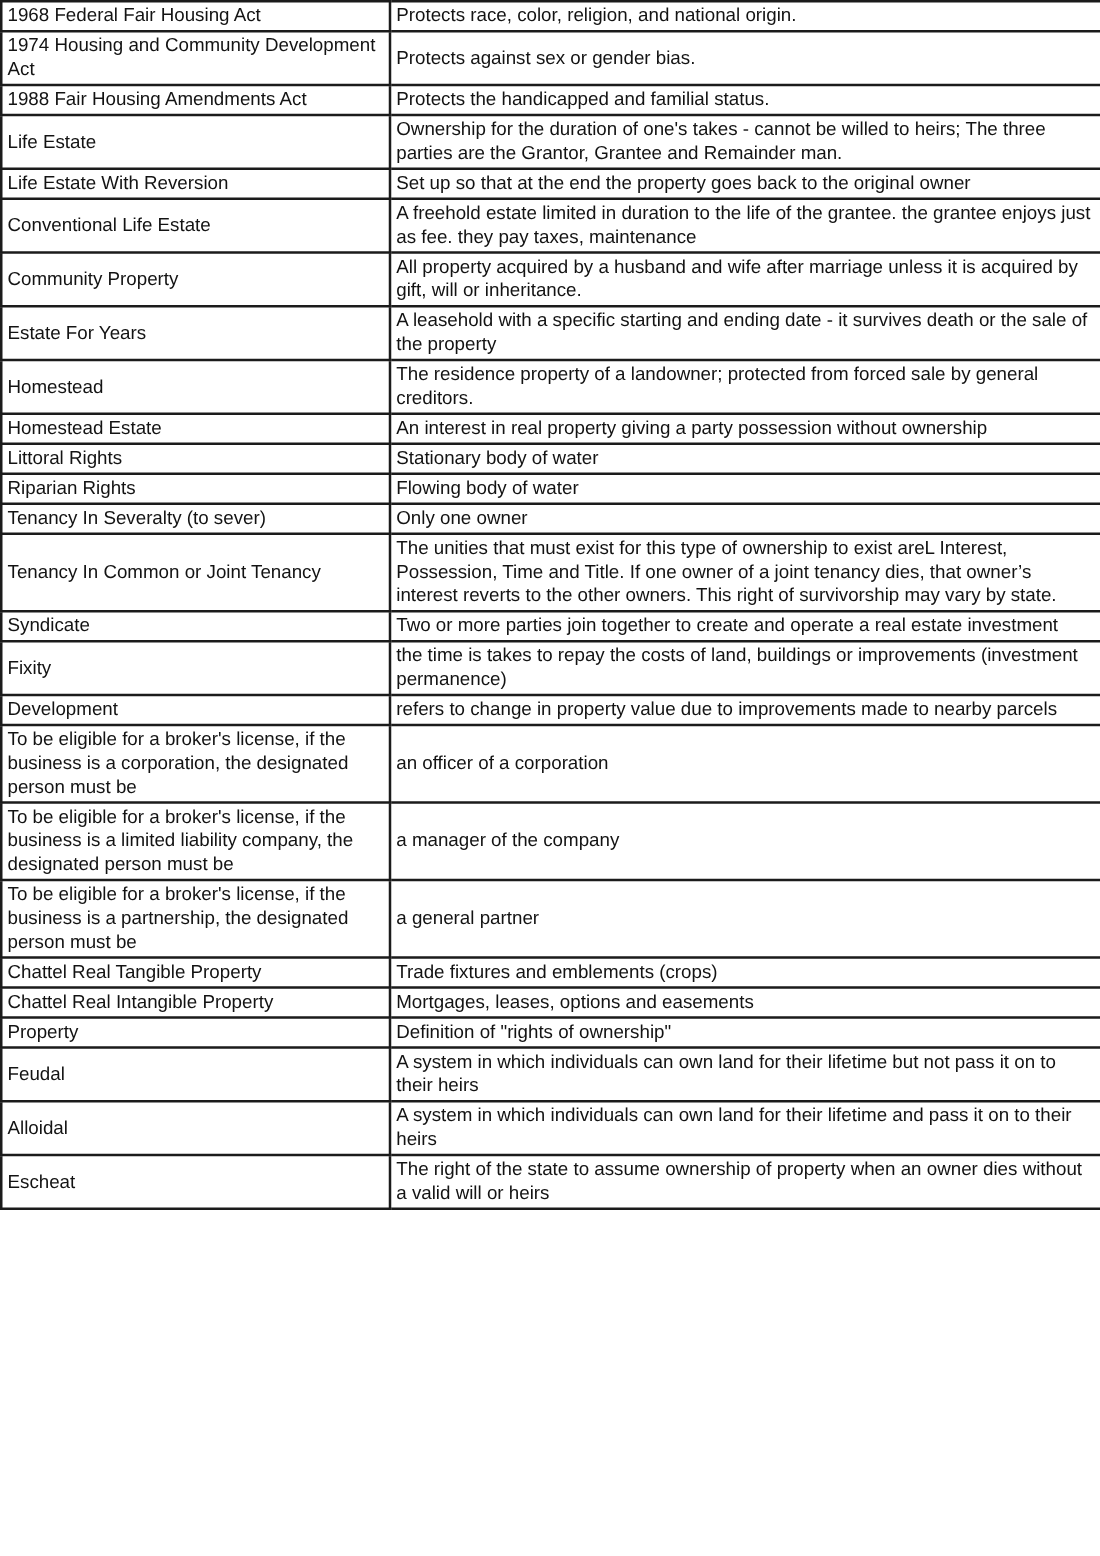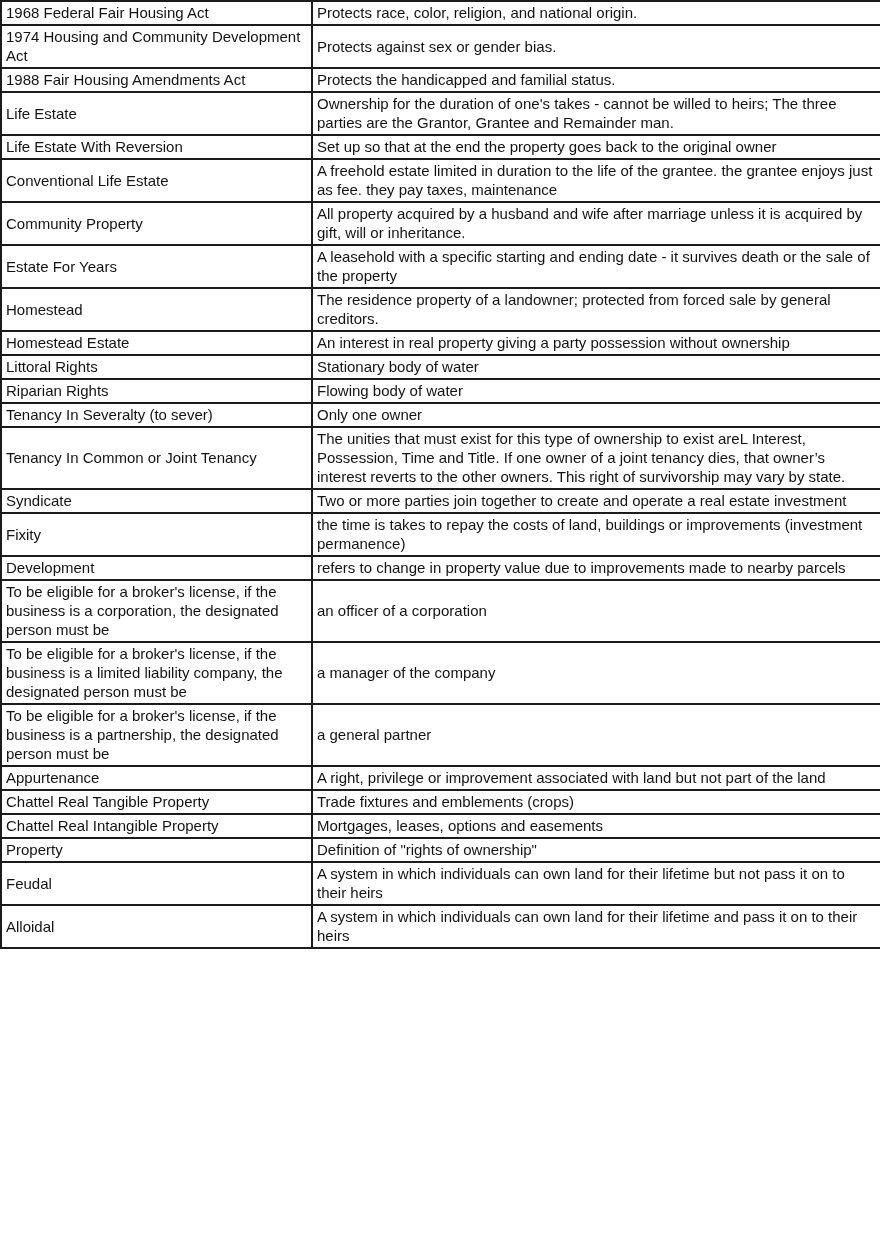--- a/index.html
+++ b/index.html
@@ -143,24 +143,20 @@
     <td>To be eligible for a broker's license, if the business is a limited liability company, the designated person must be</td>
     <td>a manager of the company</td>
   </tr>
 
   <tr>
     <td>To be eligible for a broker's license, if the business is a partnership, the designated person must be</td>
     <td>a general partner</td>
   </tr>
 
 
-  <tr>
-    <td>Appurtenance</td>
-    <td>A right, privilege or improvement associated with land but not part of the land</td>
-  </tr>
 
   <tr>
     <td>Chattel Real Tangible Property</td>
     <td>Trade fixtures and emblements (crops)</td>
   </tr>
 
   <tr>
     <td>Chattel Real Intangible Property</td>
     <td>Mortgages, leases, options and easements</td>
   </tr>
@@ -174,15 +170,19 @@
   <tr>
     <td>Feudal</td>
     <td>A system in which individuals can own land for their lifetime but not pass it on to their heirs</td>
   </tr>
 
   <tr>
     <td>Alloidal</td>
     <td>A system in which individuals can own land for their lifetime and pass it on to their heirs</td>
   </tr>
 
+  <tr>
+    <td>Escheat</td>
+    <td>The right of the state to assume ownership of property when an owner dies without a valid will or heirs</td>
+  </tr>
 </tbody>
   </table>
 </div>
 
 </body></html>

